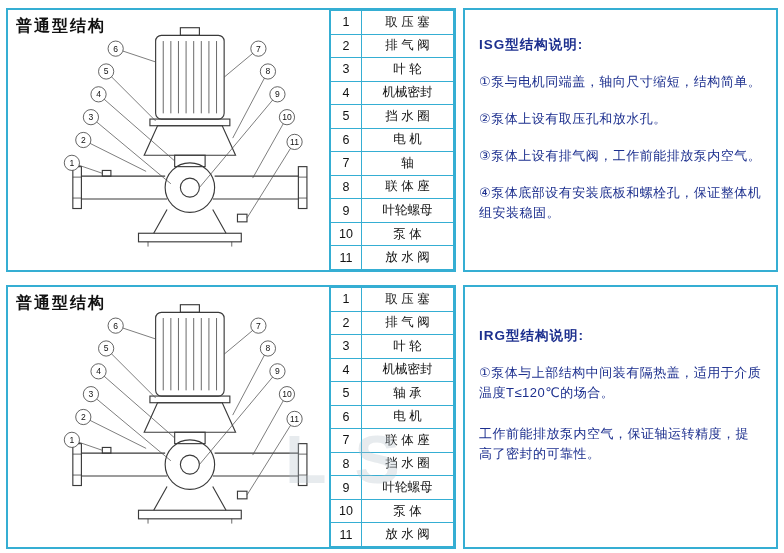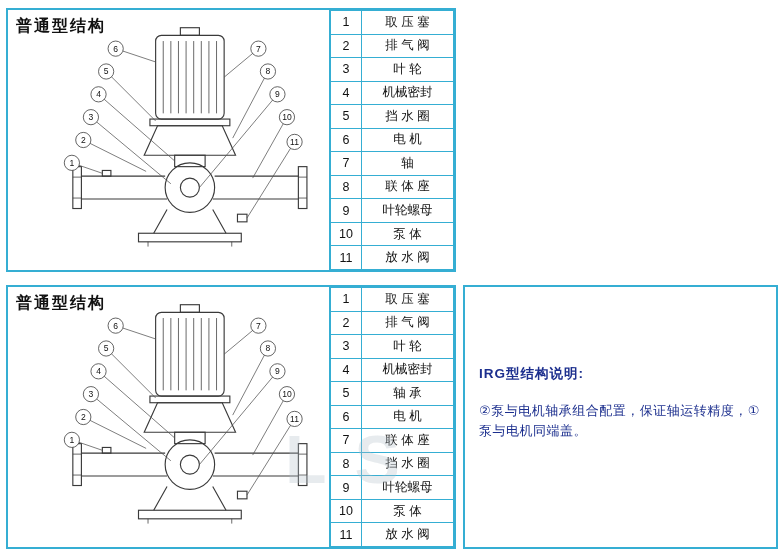--- a/index.html
+++ b/index.html
@@ -36,21 +36,21 @@
   }
   .parts-table td.num{width:26px;}
 
   .desc-box{
     position:absolute;left:457px;top:0;width:315px;height:100%;
     border:2px solid var(--accent,#35aed3);
     box-sizing:border-box;background:#fff;
     color:var(--desc-text,#1c2f8e);
   }
   .desc-inner{padding:26px 14px 0 14px;}
-  .section--1 .desc-inner{padding-top:58px;margin-top:20px;}
+  .section--1 .desc-inner{padding-top:40px;}
   .desc-title{font-size:13.5px;font-weight:600;margin:0 0 18px 0;letter-spacing:1px;}
   .desc-line{font-size:13px;line-height:20px;margin:0 0 17px 0;letter-spacing:0.5px;}
   .section--1 .desc-line{margin-bottom:21px;}
 
   .watermark{
     position:absolute;left:285px;top:420px;
     font-size:68px;font-weight:700;
     color:rgba(175,190,200,0.30);letter-spacing:28px;
     z-index:5;pointer-events:none;user-select:none;
   }
@@ -192,20 +192,31 @@
                 <td>泵  体</td>
               </tr>
               <tr>
                 <td class="num">11</td>
                 <td>放 水 阀</td>
               </tr>
             </tbody>
         </table>
       </div>
     </div>
+    <div class="desc-box">
+      <div class="desc-inner">
+        <p class="desc-title">ISG型结构说明:</p>
+        <div class="desc-lines" id="desc-lines-0">
+            <p class="desc-line">①泵与电机同端盖，轴向尺寸缩短，结构简单。</p>
+            <p class="desc-line">②泵体上设有取压孔和放水孔。</p>
+            <p class="desc-line">③泵体上设有排气阀，工作前能排放泵内空气。</p>
+            <p class="desc-line">④泵体底部设有安装底板和螺栓孔，保证整体机组安装稳固。</p>
+          </div>
+      </div>
+    </div>
   </div>
 
   <div class="section section--1">
     <div class="left-box">
       <div class="diagram-area" id="diagram-1">
         <div class="diagram-title">普通型结构</div>
       <svg class="pump-svg" width="320" height="236" viewBox="0 0 326 248" xmlns="http://www.w3.org/2000/svg">
     <g stroke="#3a3a3a" fill="none" stroke-width="1.2">
 
       <rect x="150" y="14" width="72" height="88" rx="6"></rect>
@@ -337,20 +348,21 @@
                 <td>放 水 阀</td>
               </tr>
             </tbody>
         </table>
       </div>
     </div>
     <div class="desc-box">
       <div class="desc-inner">
         <p class="desc-title">IRG型结构说明:</p>
         <div class="desc-lines" id="desc-lines-1">
-            <p class="desc-line">②泵与电机轴承组合配置，保证轴运转精度，①泵与电机同端盖。</p>
+            <p class="desc-line">①泵体与上部结构中间装有隔热盖，适用于介质温度T≤120℃的场合。</p>
+            <p class="desc-line">工作前能排放泵内空气，保证轴运转精度，提高了密封的可靠性。</p>
           </div>
       </div>
     </div>
   </div>
 
   <div class="watermark">LS</div>
 </div>
 
 </body></html>

